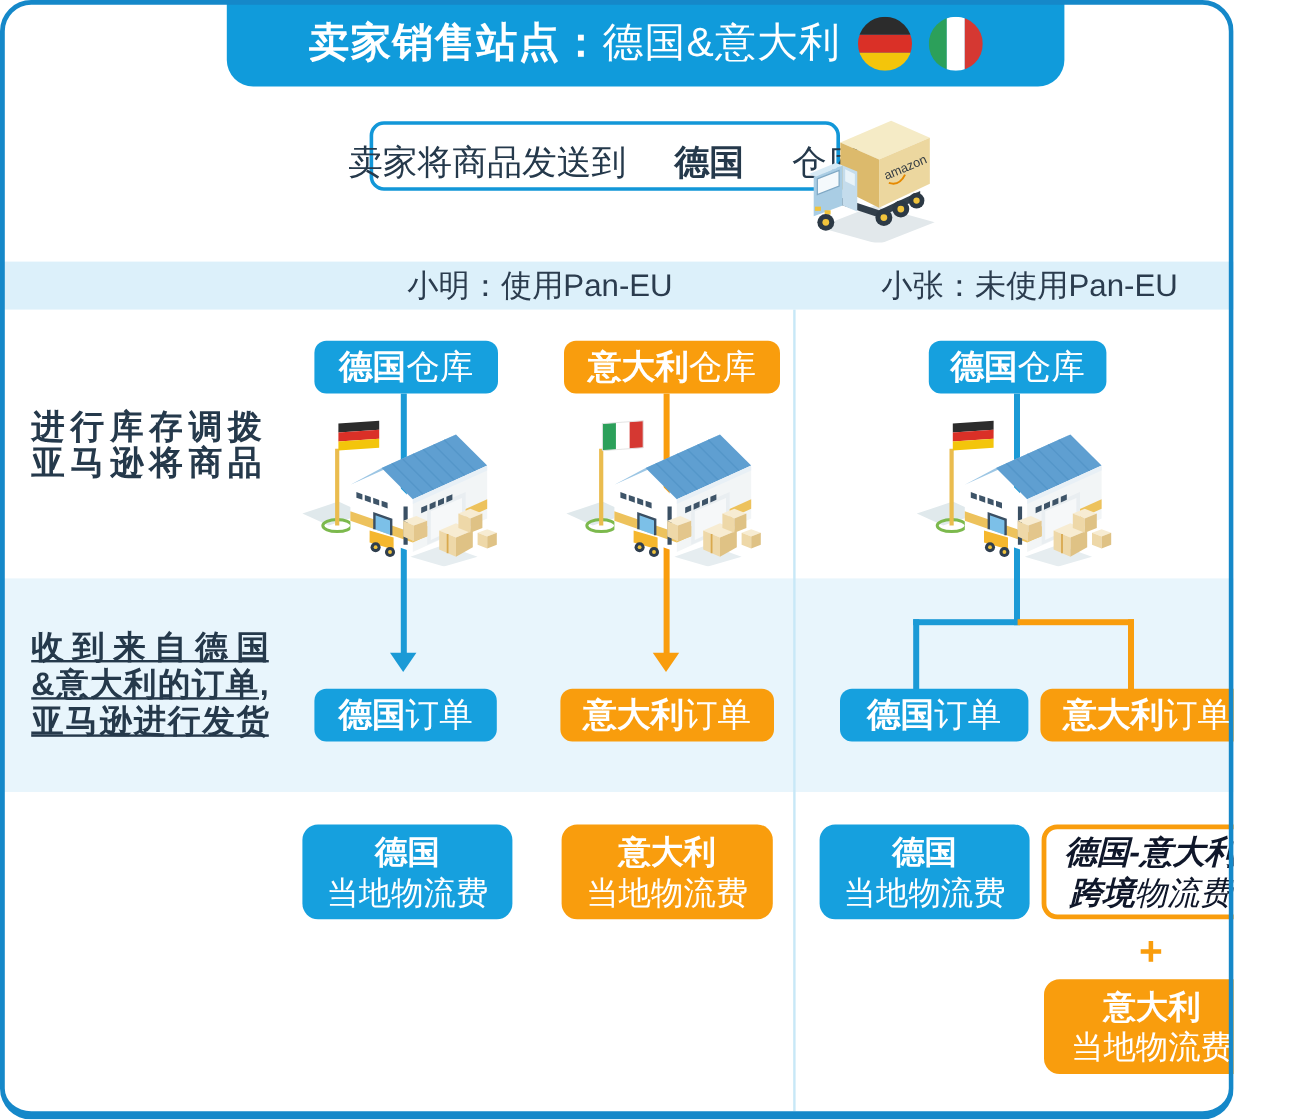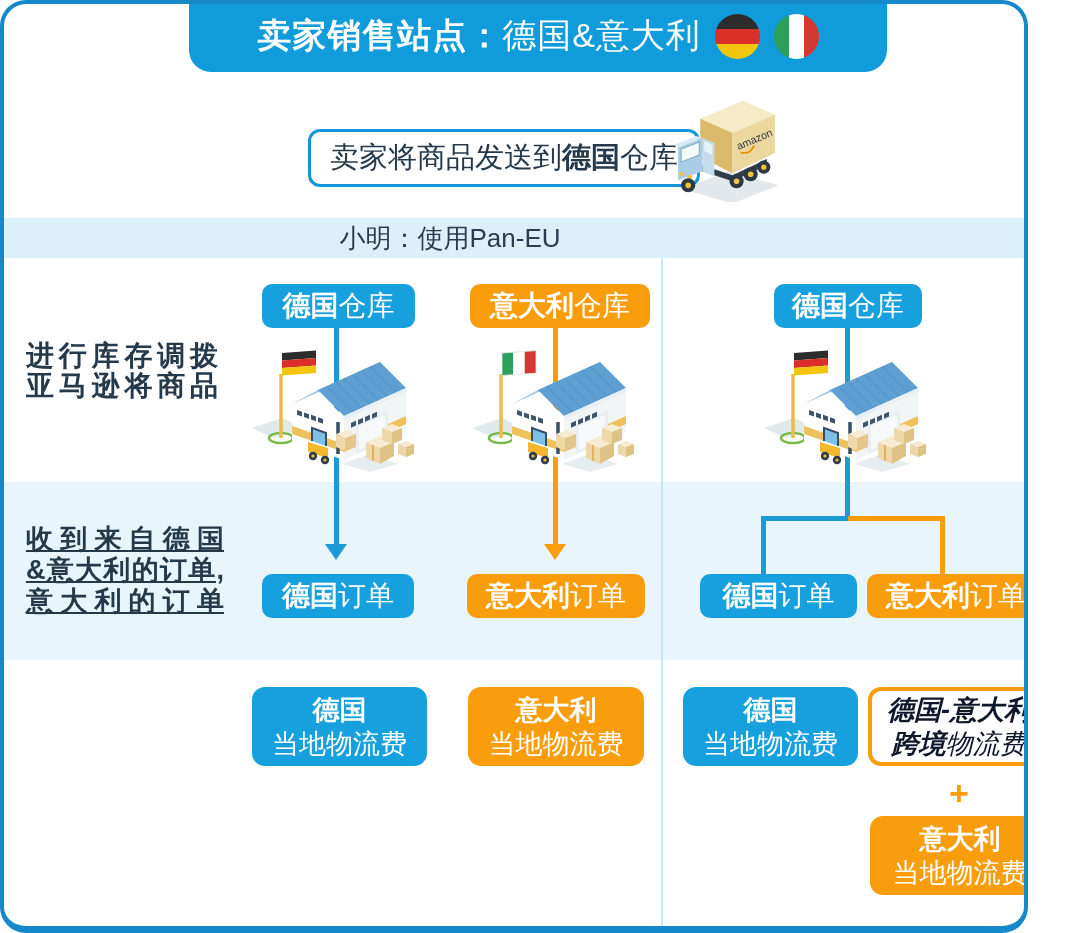--- a/index.html
+++ b/index.html
@@ -13,23 +13,23 @@
          border-radius:26px;pointer-events:none;z-index:50;}
   
   .header-banner{position:absolute;left:189px;top:0;width:698px;height:72px;background:#109bdb;
     border-radius:0 0 22px 22px;display:flex;align-items:center;justify-content:center;gap:14px;z-index:10;}
   .header-title{color:#fff;font-size:34px;letter-spacing:1px;white-space:nowrap;}
   .header-title .b{font-weight:bold;}
   .flag-circle{width:45px;height:45px;border-radius:50%;overflow:hidden;display:flex;flex-shrink:0;}
   .flag-circle.horizontal{flex-direction:column;}
   .flag-circle div{flex:1;}
   
-  .note-box{position:absolute;left:308px;top:129px;width:392px;height:58px;background:#fff;
-    border:3px solid #1297d8;border-radius:12px;display:flex;align-items:center;justify-content:center;
-    color:#25394b;font-size:29px;z-index:5;white-space:nowrap;}
+  .note-box{position:absolute;left:308px;top:101px;width:392px;height:58px;background:#fff;
+    border:3px solid #1297d8;border-radius:12px;display:flex;align-items:flex-end;justify-content:center;
+    color:#25394b;font-size:29px;z-index:5;white-space:nowrap;gap:40px;}
   .note-box .b{font-weight:bold;}
   .truck{position:absolute;left:666px;top:92px;width:126px;height:110px;z-index:6;}
   
   .band-colheads{position:absolute;left:0;top:218px;width:1080px;height:40px;background:#dcf0fa;}
   .band-orders{position:absolute;left:0;top:482px;width:1080px;height:178px;background:#e8f5fc;}
   .divider{position:absolute;left:661px;top:258px;width:2px;height:668px;background:#c8e8f7;}
   .colhead{position:absolute;top:218px;height:40px;line-height:40px;text-align:center;
     color:#2b3c4e;font-size:26px;font-weight:500;}
   .colhead.left{left:180px;width:540px;}
   .colhead.right{left:663px;width:390px;}
@@ -189,29 +189,30 @@
       <circle cx="22" cy="92" r="2.8" fill="#f0c33c"></circle>
     <circle cx="70" cy="88" r="7" fill="#2c3945"></circle>
       <circle cx="70" cy="88" r="2.8" fill="#f0c33c"></circle>
     <circle cx="84" cy="81" r="7" fill="#2c3945"></circle>
       <circle cx="84" cy="81" r="2.8" fill="#f0c33c"></circle>
     <circle cx="97" cy="74" r="6.5" fill="#2c3945"></circle>
       <circle cx="97" cy="74" r="2.6" fill="#f0c33c"></circle>
   </svg>
 
   <div class="colhead left">小明：使用Pan-EU</div>
+  <div class="colhead right">小张：未使用Pan-EU</div>
 
   <div class="rowlabel lab-alloc">
     <div class="jline">进行库存调拨</div>
     <div class="jline">亚马逊将商品</div>
   </div>
   <div class="rowlabel lab-orders">
     <div class="jline">收到来自德国</div>
     <div class="jline">&amp;意大利的订单,</div>
-    <div class="jline">意大利的订单</div>
+    <div class="jline">亚马逊进行发货</div>
   </div>
 
   <div class="vline blue-l" style="left:334px;top:328px;height:218px;"></div>
   <div class="arrowhead blue-a" style="left:325px;top:544px;"></div>
   <div class="vline orange-l" style="left:553px;top:328px;height:218px;"></div>
   <div class="arrowhead orange-a" style="left:544px;top:544px;"></div>
 
   <div class="pill blue" style="left:262px;top:284px;width:153px;">
       <span class="b">德国</span>
       <span>仓库</span>

